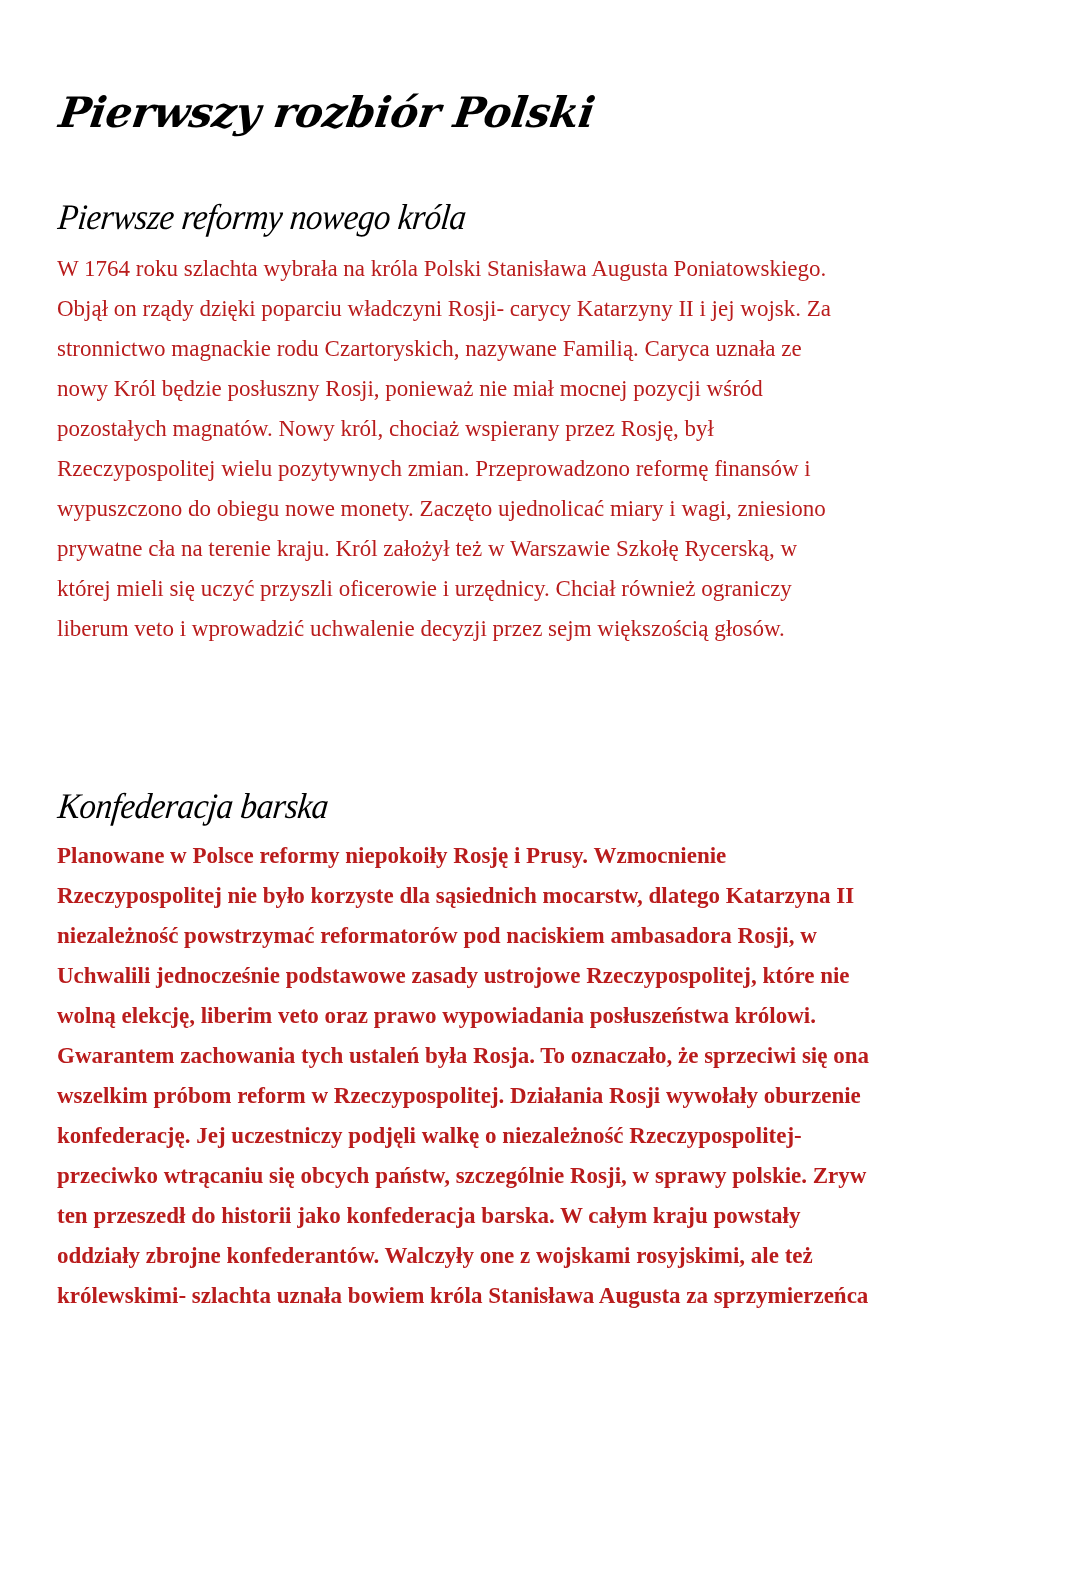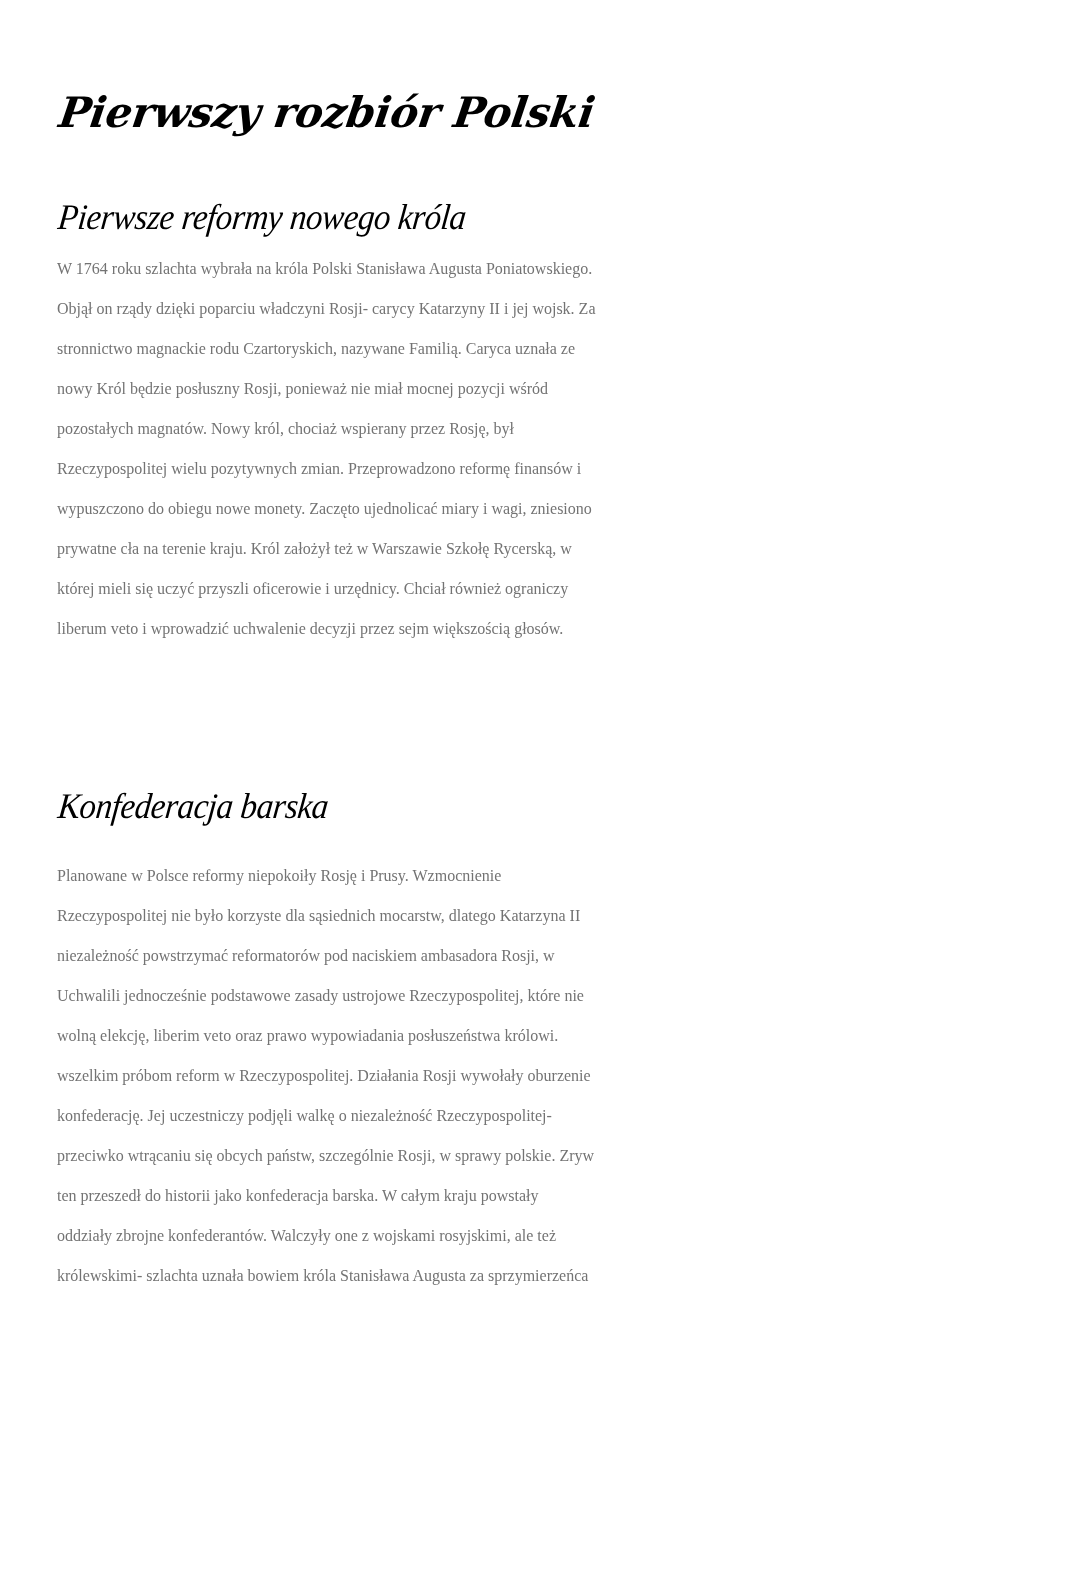--- a/index.html
+++ b/index.html
@@ -48,31 +48,31 @@
       transform-origin: left bottom;
       white-space: nowrap;
     }
     .subhead.s1 { top: 166px; }
     .subhead.s2 { top: 755px; }
     .para {
       position: absolute;
       left: 57px;
       width: 990px;
       font-family: "Liberation Serif", serif;
-      font-size: 16px;
-      color: #737373;
+      font-size: 23px;
+      color: #b91c1c;
     }
     .para .line {
       display: block;
       height: 40px;
       line-height: 40px;
       white-space: nowrap;
     }
     .para.p1 { top: 249px; }
-    .para.p2 { top: 856px; }
+    .para.p2 { top: 836px; font-weight: bold; }
   </style>
 </head>
 <body>
 
 <div class="page">
 
   <h1 class="title">Pierwszy rozbiór Polski</h1>
 
   <h2 class="subhead s1">Pierwsze reformy nowego króla</h2>
 
@@ -90,20 +90,21 @@
   </div>
 
   <h2 class="subhead s2">Konfederacja barska</h2>
 
   <div class="para p2">
     <span class="line">Planowane w Polsce reformy niepokoiły Rosję i Prusy. Wzmocnienie</span>
     <span class="line">Rzeczypospolitej nie było korzyste dla sąsiednich mocarstw, dlatego Katarzyna II</span>
     <span class="line">niezależność powstrzymać reformatorów pod naciskiem ambasadora Rosji, w</span>
     <span class="line">Uchwalili jednocześnie podstawowe zasady ustrojowe Rzeczypospolitej, które nie</span>
     <span class="line">wolną elekcję, liberim veto oraz prawo wypowiadania posłuszeństwa królowi.</span>
+    <span class="line">Gwarantem zachowania tych ustaleń była Rosja. To oznaczało, że sprzeciwi się ona</span>
     <span class="line">wszelkim próbom reform w Rzeczypospolitej. Działania Rosji wywołały oburzenie</span>
     <span class="line">konfederację. Jej uczestniczy podjęli walkę o niezależność Rzeczypospolitej-</span>
     <span class="line">przeciwko wtrącaniu się obcych państw, szczególnie Rosji, w sprawy polskie. Zryw</span>
     <span class="line">ten przeszedł do historii jako konfederacja barska. W całym kraju powstały</span>
     <span class="line">oddziały zbrojne konfederantów. Walczyły one z wojskami rosyjskimi, ale też</span>
     <span class="line">królewskimi- szlachta uznała bowiem króla Stanisława Augusta za sprzymierzeńca</span>
   </div>
 
 </div>
 

